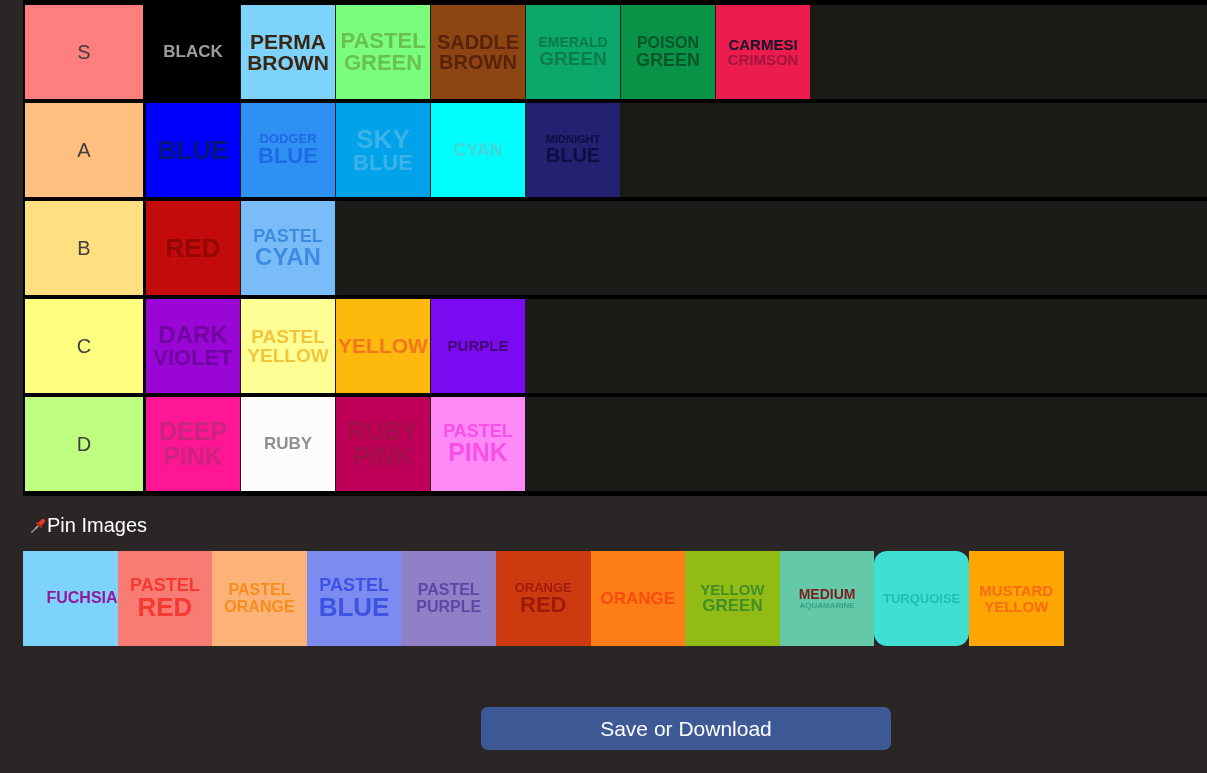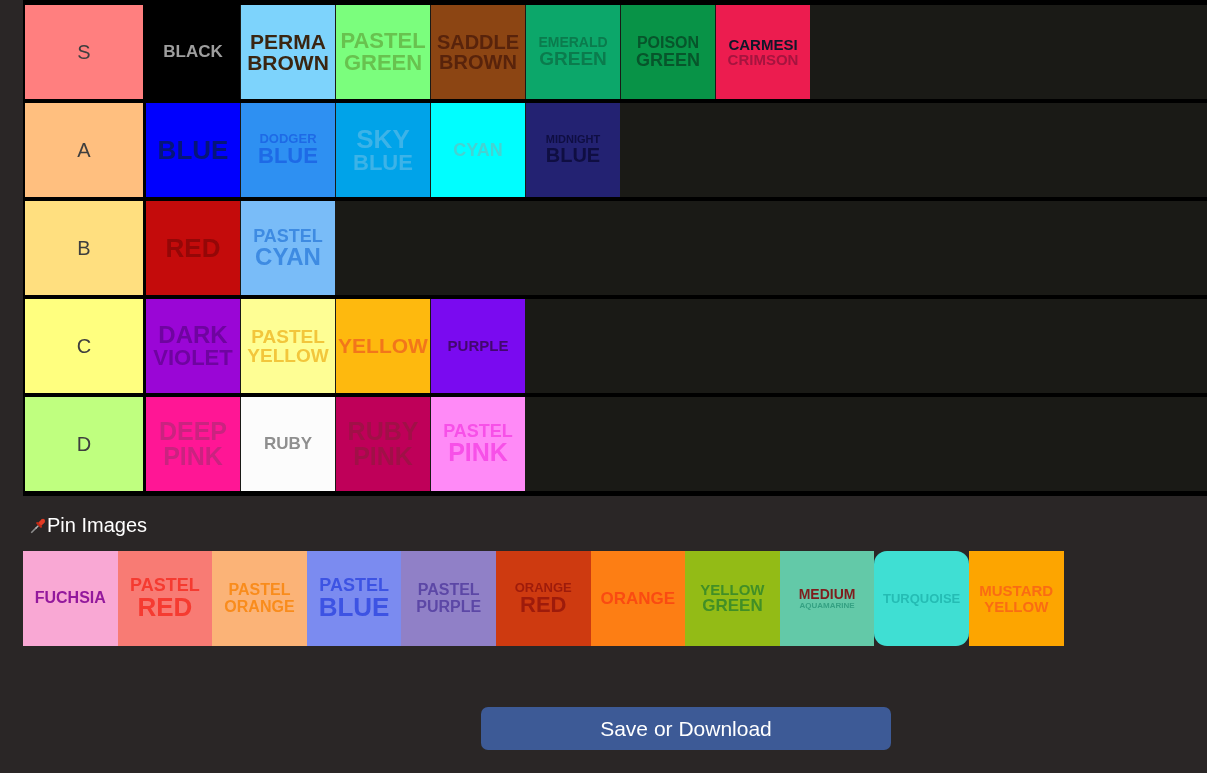--- a/index.html
+++ b/index.html
@@ -148,21 +148,21 @@
           <rect x="11.6" y="3.4" width="5.8" height="6.8" fill="#e23b24"></rect>
           <rect x="9.6" y="9.6" width="9.8" height="2.8" rx="1.3" fill="#c52a16"></rect>
           <rect x="13.6" y="12.4" width="1.8" height="5.2" fill="#b5b5b5"></rect>
         </g>
       </svg>
     </span>
     <span>Pin Images</span>
   </div>
 
   <div class="tray">
-      <div class="tile" style="background: #f9a8d4;">
+      <div class="tile" style="background: #7dd3fc; align-items: flex-end;">
         <div class="tile-line" style="font-size: 16px; color: rgb(147, 24, 156);">FUCHSIA</div>
       </div>
       <div class="tile" style="background: rgb(248, 123, 116);">
         <div class="tile-line" style="font-size: 18px; color: rgb(245, 59, 49);">PASTEL</div>
         <div class="tile-line" style="font-size: 26px; color: rgb(245, 59, 49);">RED</div>
       </div>
       <div class="tile" style="background: rgb(251, 179, 119);">
         <div class="tile-line" style="font-size: 16px; color: rgb(249, 140, 28);">PASTEL</div>
         <div class="tile-line" style="font-size: 16px; color: rgb(249, 140, 28);">ORANGE</div>
       </div>

